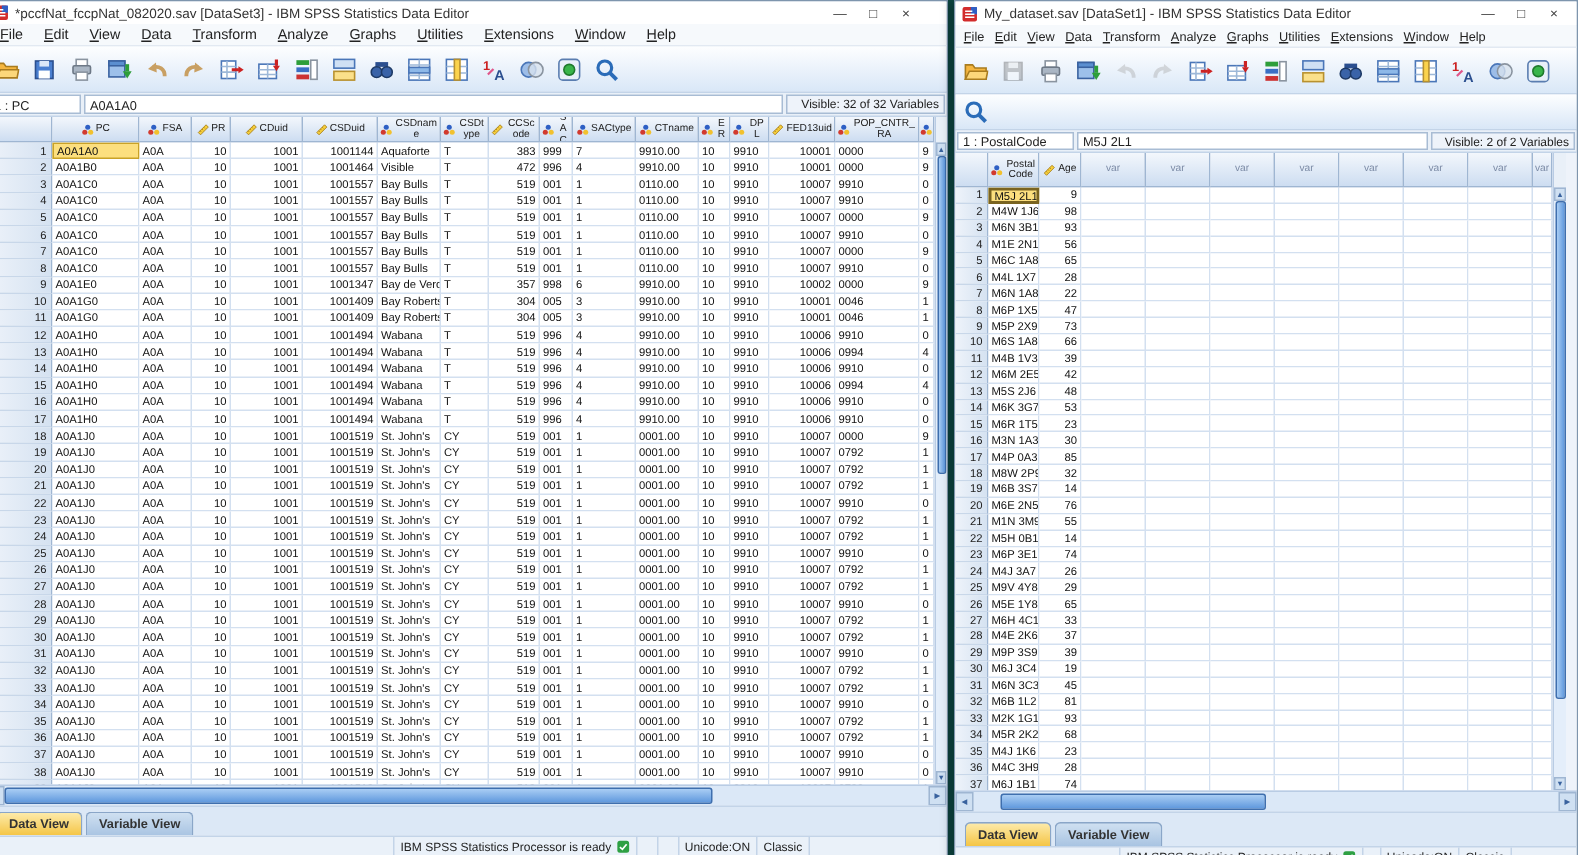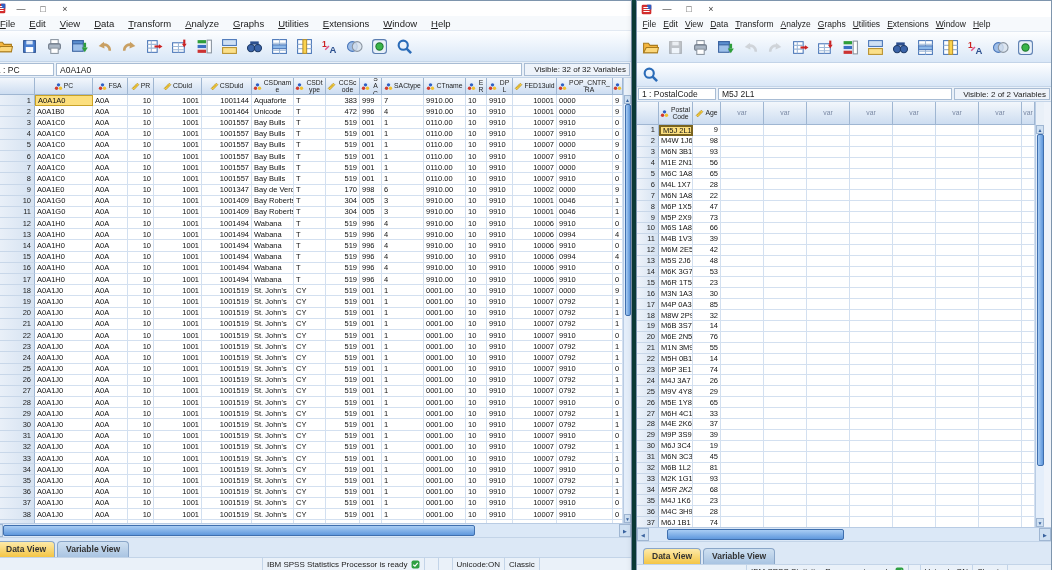--- a/index.html
+++ b/index.html
@@ -85,20 +85,21 @@
 
 <div class="win left" style="left:-10px;width:642px;height:572px;">
   <div class="titlebar" style="height:15px;">
     <span class="appicon">
         <svg viewBox="0 0 16 16">
           <rect x="1" y="1" width="14" height="14" rx="2" fill="#d22c2c"></rect>
           <rect x="9" y="1" width="6" height="7" fill="#2e5fc4"></rect>
           <path d="M3.5 5h7M3.5 8h9M3.5 11h9" stroke="#fff" stroke-width="1.5" fill="none"></path>
         </svg>
       </span>
+    <span class="title">*pccfNat_fccpNat_082020.sav [DataSet3] - IBM SPSS Statistics Data Editor</span>
     <span class="winbtns" style="margin-right:12px;">
       <span>—</span>
       <span>□</span>
       <span>×</span>
     </span>
   </div>
   <div class="menubar" id="lw-menus">
       <span>File</span>
       <span>Edit</span>
       <span>View</span>
@@ -458,21 +459,21 @@
             <div class="cell" style="width: 56px; height: 11.2px;">0000</div>
             <div class="cell" style="width: 10px; height: 11.2px;">9</div>
           </div>
           <div class="drow" style="height: 11.2px;">
             <div class="rowno" style="width: 44px; height: 11.2px;">2</div>
             <div class="cell" style="width: 58px; height: 11.2px;">A0A1B0</div>
             <div class="cell" style="width: 35px; height: 11.2px;">A0A</div>
             <div class="cell r" style="width: 26px; height: 11.2px;">10</div>
             <div class="cell r" style="width: 48px; height: 11.2px;">1001</div>
             <div class="cell r" style="width: 50px; height: 11.2px;">1001464</div>
-            <div class="cell" style="width: 42px; height: 11.2px;">Unicode</div>
+            <div class="cell" style="width: 42px; height: 11.2px;">Visible</div>
             <div class="cell" style="width: 32px; height: 11.2px;">T</div>
             <div class="cell r" style="width: 34px; height: 11.2px;">472</div>
             <div class="cell" style="width: 22px; height: 11.2px;">996</div>
             <div class="cell" style="width: 42px; height: 11.2px;">4</div>
             <div class="cell" style="width: 42px; height: 11.2px;">9910.00</div>
             <div class="cell" style="width: 21px; height: 11.2px;">10</div>
             <div class="cell" style="width: 26px; height: 11.2px;">9910</div>
             <div class="cell r" style="width: 44px; height: 11.2px;">10001</div>
             <div class="cell" style="width: 56px; height: 11.2px;">0000</div>
             <div class="cell" style="width: 10px; height: 11.2px;">9</div>
@@ -593,21 +594,21 @@
           </div>
           <div class="drow" style="height: 11.2px;">
             <div class="rowno" style="width: 44px; height: 11.2px;">9</div>
             <div class="cell" style="width: 58px; height: 11.2px;">A0A1E0</div>
             <div class="cell" style="width: 35px; height: 11.2px;">A0A</div>
             <div class="cell r" style="width: 26px; height: 11.2px;">10</div>
             <div class="cell r" style="width: 48px; height: 11.2px;">1001</div>
             <div class="cell r" style="width: 50px; height: 11.2px;">1001347</div>
             <div class="cell" style="width: 42px; height: 11.2px;">Bay de Verde</div>
             <div class="cell" style="width: 32px; height: 11.2px;">T</div>
-            <div class="cell r" style="width: 34px; height: 11.2px;">170</div>
+            <div class="cell r" style="width: 34px; height: 11.2px;">357</div>
             <div class="cell" style="width: 22px; height: 11.2px;">998</div>
             <div class="cell" style="width: 42px; height: 11.2px;">6</div>
             <div class="cell" style="width: 42px; height: 11.2px;">9910.00</div>
             <div class="cell" style="width: 21px; height: 11.2px;">10</div>
             <div class="cell" style="width: 26px; height: 11.2px;">9910</div>
             <div class="cell r" style="width: 44px; height: 11.2px;">10002</div>
             <div class="cell" style="width: 56px; height: 11.2px;">0000</div>
             <div class="cell" style="width: 10px; height: 11.2px;">9</div>
           </div>
           <div class="drow" style="height: 11.2px;">
@@ -1225,20 +1226,21 @@
 
 <div class="win right" style="left:636px;width:416px;height:579px;">
   <div class="titlebar" style="height:16px;">
     <span class="appicon">
         <svg viewBox="0 0 16 16">
           <rect x="1" y="1" width="14" height="14" rx="2" fill="#d22c2c"></rect>
           <rect x="9" y="1" width="6" height="7" fill="#2e5fc4"></rect>
           <path d="M3.5 5h7M3.5 8h9M3.5 11h9" stroke="#fff" stroke-width="1.5" fill="none"></path>
         </svg>
       </span>
+    <span class="title">My_dataset.sav [DataSet1] - IBM SPSS Statistics Data Editor</span>
     <span class="winbtns">
       <span>—</span>
       <span>□</span>
       <span>×</span>
     </span>
   </div>
   <div class="menubar" id="rw-menus">
       <span>File</span>
       <span>Edit</span>
       <span>View</span>
@@ -1885,21 +1887,21 @@
             <div class="cell" style="width: 43px; height: 10.9px;"></div>
             <div class="cell" style="width: 43px; height: 10.9px;"></div>
             <div class="cell" style="width: 43px; height: 10.9px;"></div>
             <div class="cell" style="width: 43px; height: 10.9px;"></div>
             <div class="cell" style="width: 43px; height: 10.9px;"></div>
             <div class="cell" style="width: 43px; height: 10.9px;"></div>
             <div class="cell" style="width: 13px; height: 10.9px;"></div>
           </div>
           <div class="drow" style="height: 10.9px;">
             <div class="rowno" style="width: 22px; height: 10.9px;">34</div>
-            <div class="cell" style="width: 34px; height: 10.9px; font-style: italic;">M5R 2K2</div>
+            <div class="cell" style="width: 34px; height: 10.9px;">M5R 2K2</div>
             <div class="cell r" style="width: 28px; height: 10.9px;">68</div>
             <div class="cell" style="width: 43px; height: 10.9px;"></div>
             <div class="cell" style="width: 43px; height: 10.9px;"></div>
             <div class="cell" style="width: 43px; height: 10.9px;"></div>
             <div class="cell" style="width: 43px; height: 10.9px;"></div>
             <div class="cell" style="width: 43px; height: 10.9px;"></div>
             <div class="cell" style="width: 43px; height: 10.9px;"></div>
             <div class="cell" style="width: 43px; height: 10.9px;"></div>
             <div class="cell" style="width: 13px; height: 10.9px;"></div>
           </div>

